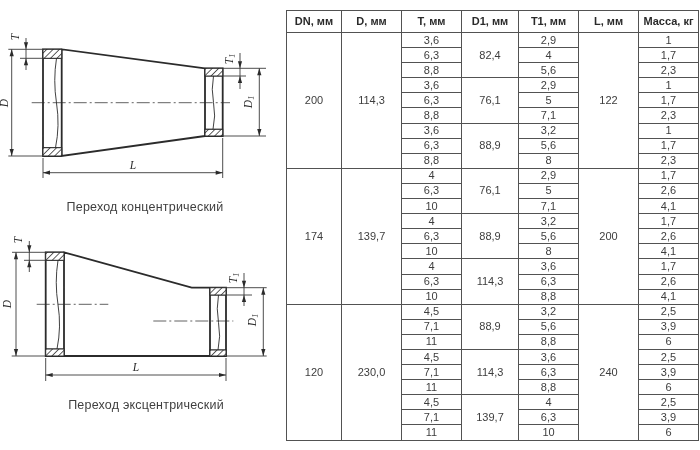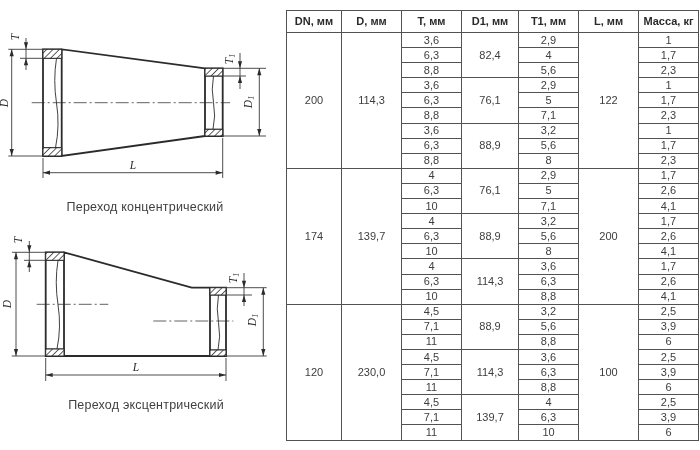--- a/index.html
+++ b/index.html
@@ -258,21 +258,21 @@
           <td>10</td>
           <td>8,8</td>
           <td>4,1</td>
         </tr>
         <tr>
           <td rowspan="9">120</td>
           <td rowspan="9">230,0</td>
           <td>4,5</td>
           <td rowspan="3">88,9</td>
           <td>3,2</td>
-          <td rowspan="9">100</td>
+          <td rowspan="9">240</td>
           <td>2,5</td>
         </tr>
         <tr>
           <td>7,1</td>
           <td>5,6</td>
           <td>3,9</td>
         </tr>
         <tr>
           <td>11</td>
           <td>8,8</td>

